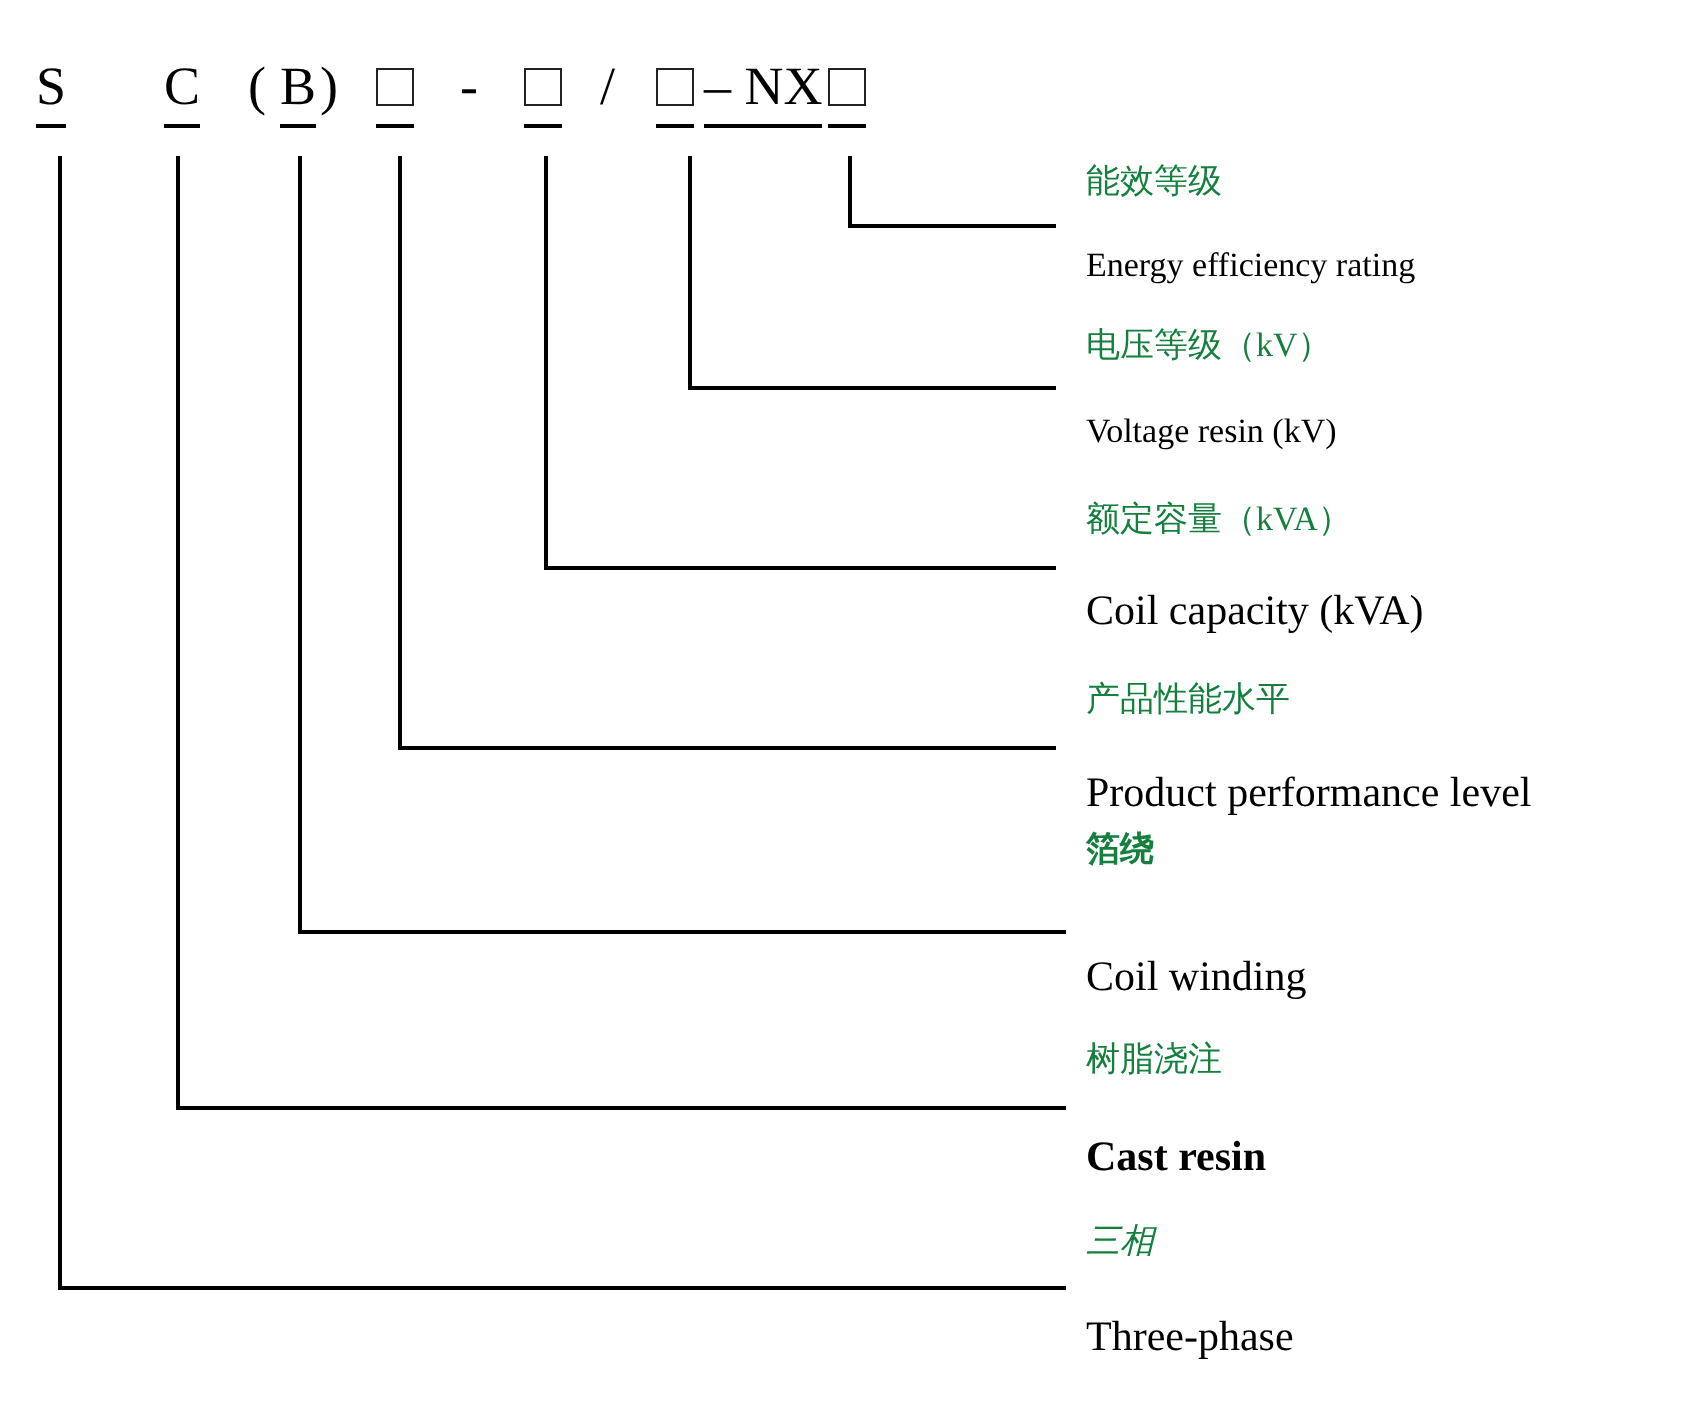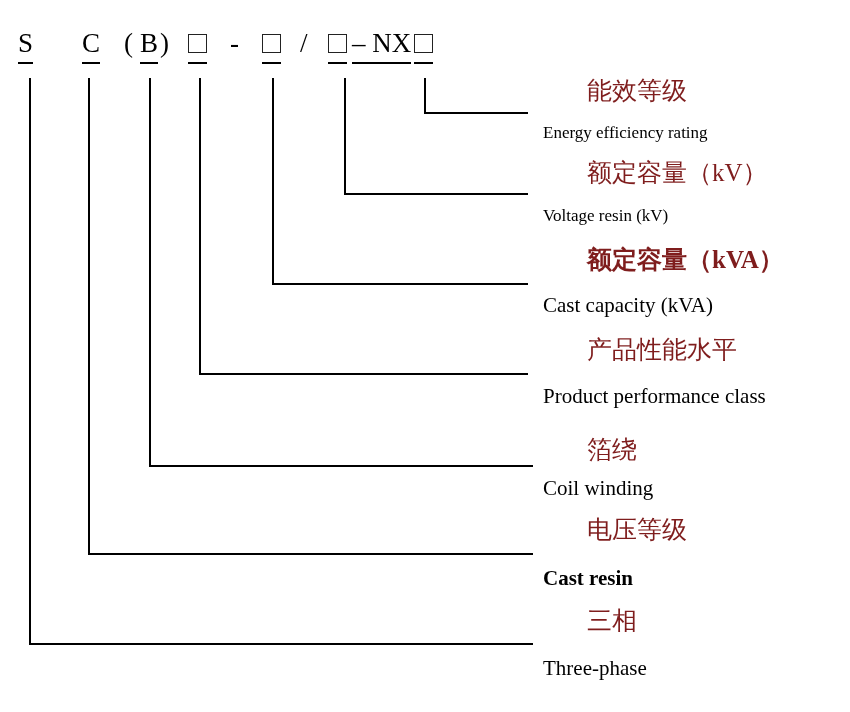--- a/index.html
+++ b/index.html
@@ -58,25 +58,24 @@
   .hline {
     position: absolute;
     height: 2.2px;
     background: #000000;
   }
 
   
   .label-cn {
     position: absolute;
     font-family: "Liberation Serif", "DejaVu Serif", serif;
-    font-size: 25px;
+    font-size: 17px;
     line-height: 30px;
     white-space: nowrap;
-    color: #7f1d1d;
-    margin-left: 44px;
+    color: #15803d;
   }
   .label-en {
     position: absolute;
     font-family: "Liberation Serif", "DejaVu Serif", serif;
     font-size: 21px;
     line-height: 26px;
     white-space: nowrap;
     color: #000000;
   }
   .label-en.small {
@@ -104,37 +103,37 @@
       <span class="code-token underlined" style="left: 414px; top: 0px;"><span class="box-glyph"></span></span>
     </div>
 
   <div id="callout-layer">
       <div class="vline" style="left: 424px; top: 78px; height: 36px;"></div>
       <div class="hline" style="left: 424px; top: 112px; width: 104px;"></div>
       <div class="label-cn" style="left: 543px; top: 76px;">能效等级</div>
       <div class="label-en small" style="left: 543px; top: 122px;">Energy efficiency rating</div>
       <div class="vline" style="left: 344px; top: 78px; height: 117px;"></div>
       <div class="hline" style="left: 344px; top: 193px; width: 184px;"></div>
-      <div class="label-cn" style="left: 543px; top: 158px;">额定容量（kV）</div>
+      <div class="label-cn" style="left: 543px; top: 158px;">电压等级（kV）</div>
       <div class="label-en small" style="left: 543px; top: 205px;">Voltage resin (kV)</div>
       <div class="vline" style="left: 272px; top: 78px; height: 207px;"></div>
       <div class="hline" style="left: 272px; top: 283px; width: 256px;"></div>
-      <div class="label-cn" style="left: 543px; top: 245px; font-weight: bold;">额定容量（kVA）</div>
-      <div class="label-en" style="left: 543px; top: 292px;">Cast capacity (kVA)</div>
+      <div class="label-cn" style="left: 543px; top: 245px;">额定容量（kVA）</div>
+      <div class="label-en" style="left: 543px; top: 292px;">Coil capacity (kVA)</div>
       <div class="vline" style="left: 199px; top: 78px; height: 297px;"></div>
       <div class="hline" style="left: 199px; top: 373px; width: 329px;"></div>
       <div class="label-cn" style="left: 543px; top: 335px;">产品性能水平</div>
-      <div class="label-en" style="left: 543px; top: 383px;">Product performance class</div>
+      <div class="label-en" style="left: 543px; top: 383px;">Product performance level</div>
       <div class="vline" style="left: 149px; top: 78px; height: 389px;"></div>
       <div class="hline" style="left: 149px; top: 465px; width: 384px;"></div>
-      <div class="label-cn" style="left: 543px; top: 435px;">箔绕</div>
+      <div class="label-cn" style="left: 543px; top: 410px; font-weight: bold;">箔绕</div>
       <div class="label-en" style="left: 543px; top: 475px;">Coil winding</div>
       <div class="vline" style="left: 88px; top: 78px; height: 477px;"></div>
       <div class="hline" style="left: 88px; top: 553px; width: 445px;"></div>
-      <div class="label-cn" style="left: 543px; top: 515px;">电压等级</div>
+      <div class="label-cn" style="left: 543px; top: 515px;">树脂浇注</div>
       <div class="label-en" style="left: 543px; top: 565px; font-weight: bold;">Cast resin</div>
       <div class="vline" style="left: 29px; top: 78px; height: 567px;"></div>
       <div class="hline" style="left: 29px; top: 643px; width: 504px;"></div>
-      <div class="label-cn" style="left: 543px; top: 606px;">三相</div>
+      <div class="label-cn" style="left: 543px; top: 606px; font-style: italic;">三相</div>
       <div class="label-en" style="left: 543px; top: 655px;">Three-phase</div>
     </div>
 
 </div>
 
 </body></html>

